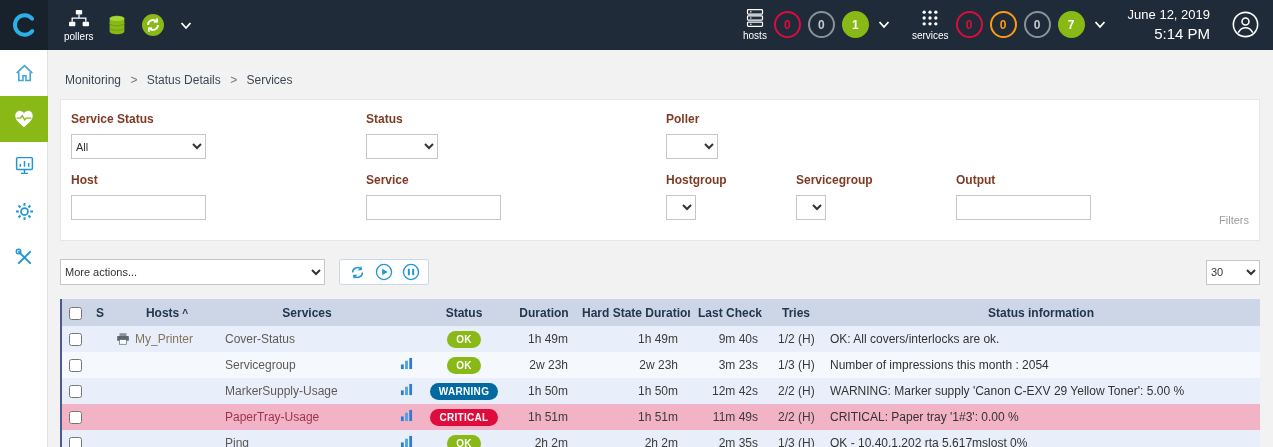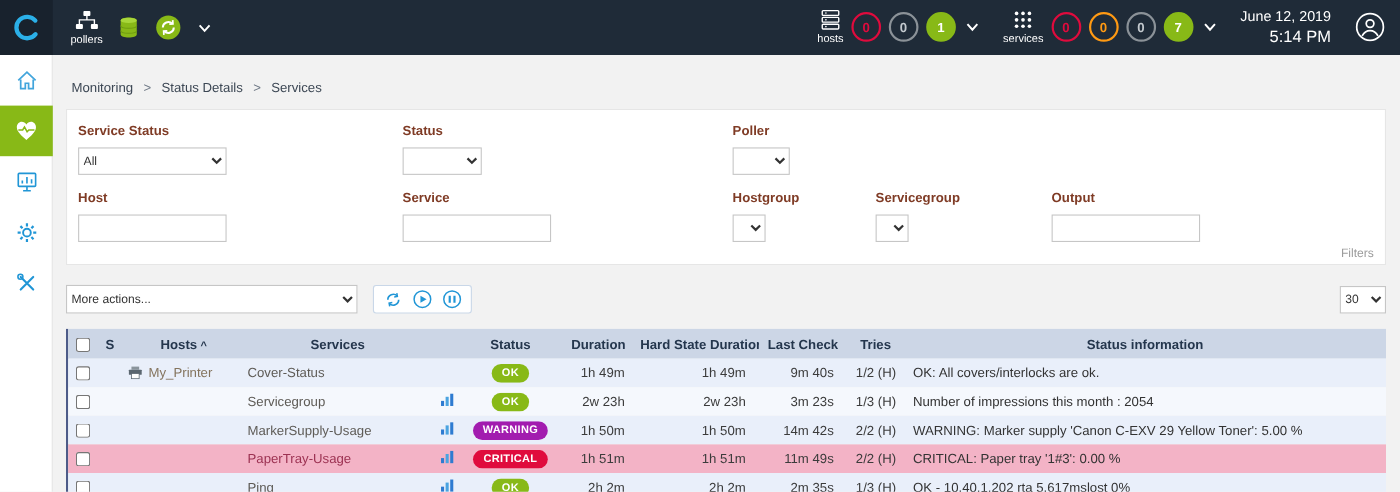--- a/index.html
+++ b/index.html
@@ -49,30 +49,30 @@
   .f-label { display:block; font-weight:bold; font-size:12px; color:#7f3b25; margin-bottom:8px; }
   select, .text-input {
     font-family:"Liberation Sans", sans-serif; font-size:11px; height:25px;
     border:1px solid #c6c6c6; background:#fff; color:#333;
   }
   .select-lg { width:135px; }
   .select-sm { width:72px; }
   .select-xs { width:52px; }
   .select-mini { width:30px; }
   .text-input { width:135px; padding:0 5px; }
-  .filters-toggle { position:absolute; right:10px; bottom:3px; font-size:11px; color:#9c9c9c; cursor:pointer; }
+  .filters-toggle { position:absolute; right:10px; bottom:14px; font-size:11px; color:#9c9c9c; cursor:pointer; }
 
   
   .actions-row { display:flex; align-items:center; margin-top:18px; }
   .more-actions { width:265px; height:26px; }
   .icon-btns { display:flex; align-items:center; gap:7px; margin-left:14px; border:1px solid #c9d7e8;
                background:#fff; border-radius:3px; padding:2px 7px; }
   .icon-btn { width:20px; height:20px; display:flex; align-items:center; justify-content:center; cursor:pointer; }
   .page-size-wrap { margin-left:auto; }
-  .page-size { width:42px; height:25px; }
+  .page-size { width:54px; height:25px; }
 
   
   .svc-table { margin-top:14px; border-left:2px solid #4d5b88; }
   .thead, .tr { display:grid; grid-template-columns:26px 24px 110px 170px 28px 88px 72px 110px 80px 52px 1fr; align-items:center; }
   .thead { background:#ccd6e6; height:27px; font-weight:bold; font-size:12px; color:#24364d; }
   .thead .th { text-align:center; padding:0 2px; white-space:nowrap; overflow:hidden; cursor:pointer; }
   .thead .th-check { cursor:default; }
   .sort-caret { font-size:10px; margin-left:3px; color:#24364d; }
   .tr { height:26px; font-size:12px; color:#3b3b3b; }
   .tr:nth-child(odd) { background:#e9effa; }
@@ -86,21 +86,21 @@
   .c-graph { text-align:center; }
   .c-status { text-align:center; }
   .c-dur, .c-hard, .c-last { text-align:right; padding-right:12px; }
   .c-tries { padding-left:8px; }
   .c-info { padding-left:8px; color:#333; }
   input[type="checkbox"] { width:13px; height:13px; margin:0; vertical-align:middle; }
 
   .badge { display:inline-block; min-width:18px; padding:3px 9px; border-radius:11px; color:#fff;
            font-size:10px; font-weight:bold; letter-spacing:.3px; }
   .badge.ok { background:#88b917; }
-  .badge.warning { background:#a21caf; }
+  .badge.warning { background:#0369a1; }
   .badge.critical { background:#e00b3d; }
 
   .graph-ico { cursor:pointer; display:inline-flex; }
 </style>
 </head>
 <body>
 
 <div class="topbar">
   <div class="logo-box">
     <svg width="26" height="26" viewBox="0 0 24 24">
@@ -392,21 +392,21 @@
         <div class="td c-graph"><span class="graph-ico">
           <svg width="13" height="13" viewBox="0 0 14 14">
                 <rect x="1" y="8" width="3" height="5" fill="#2e7bd1"></rect>
                 <rect x="5.5" y="4" width="3" height="9" fill="#4aa3e0"></rect>
                 <rect x="10" y="1" width="3" height="12" fill="#2e7bd1"></rect>
               </svg>
         </span></div>
         <div class="td c-status"><span class="badge warning">WARNING</span></div>
         <div class="td c-dur">1h 50m</div>
         <div class="td c-hard">1h 50m</div>
-        <div class="td c-last">14m 42s</div>
+        <div class="td c-last">12m 42s</div>
         <div class="td c-tries">2/2 (H)</div>
         <div class="td c-info">WARNING: Marker supply 'Canon C-EXV 29 Yellow Toner': 5.00 %</div>
       </div>
 
       <div class="tr critical-row">
         <div class="td c-check"><input type="checkbox" style=""></div>
         <div class="td"></div>
         <div class="td c-host">
             <span></span>
           </div>

